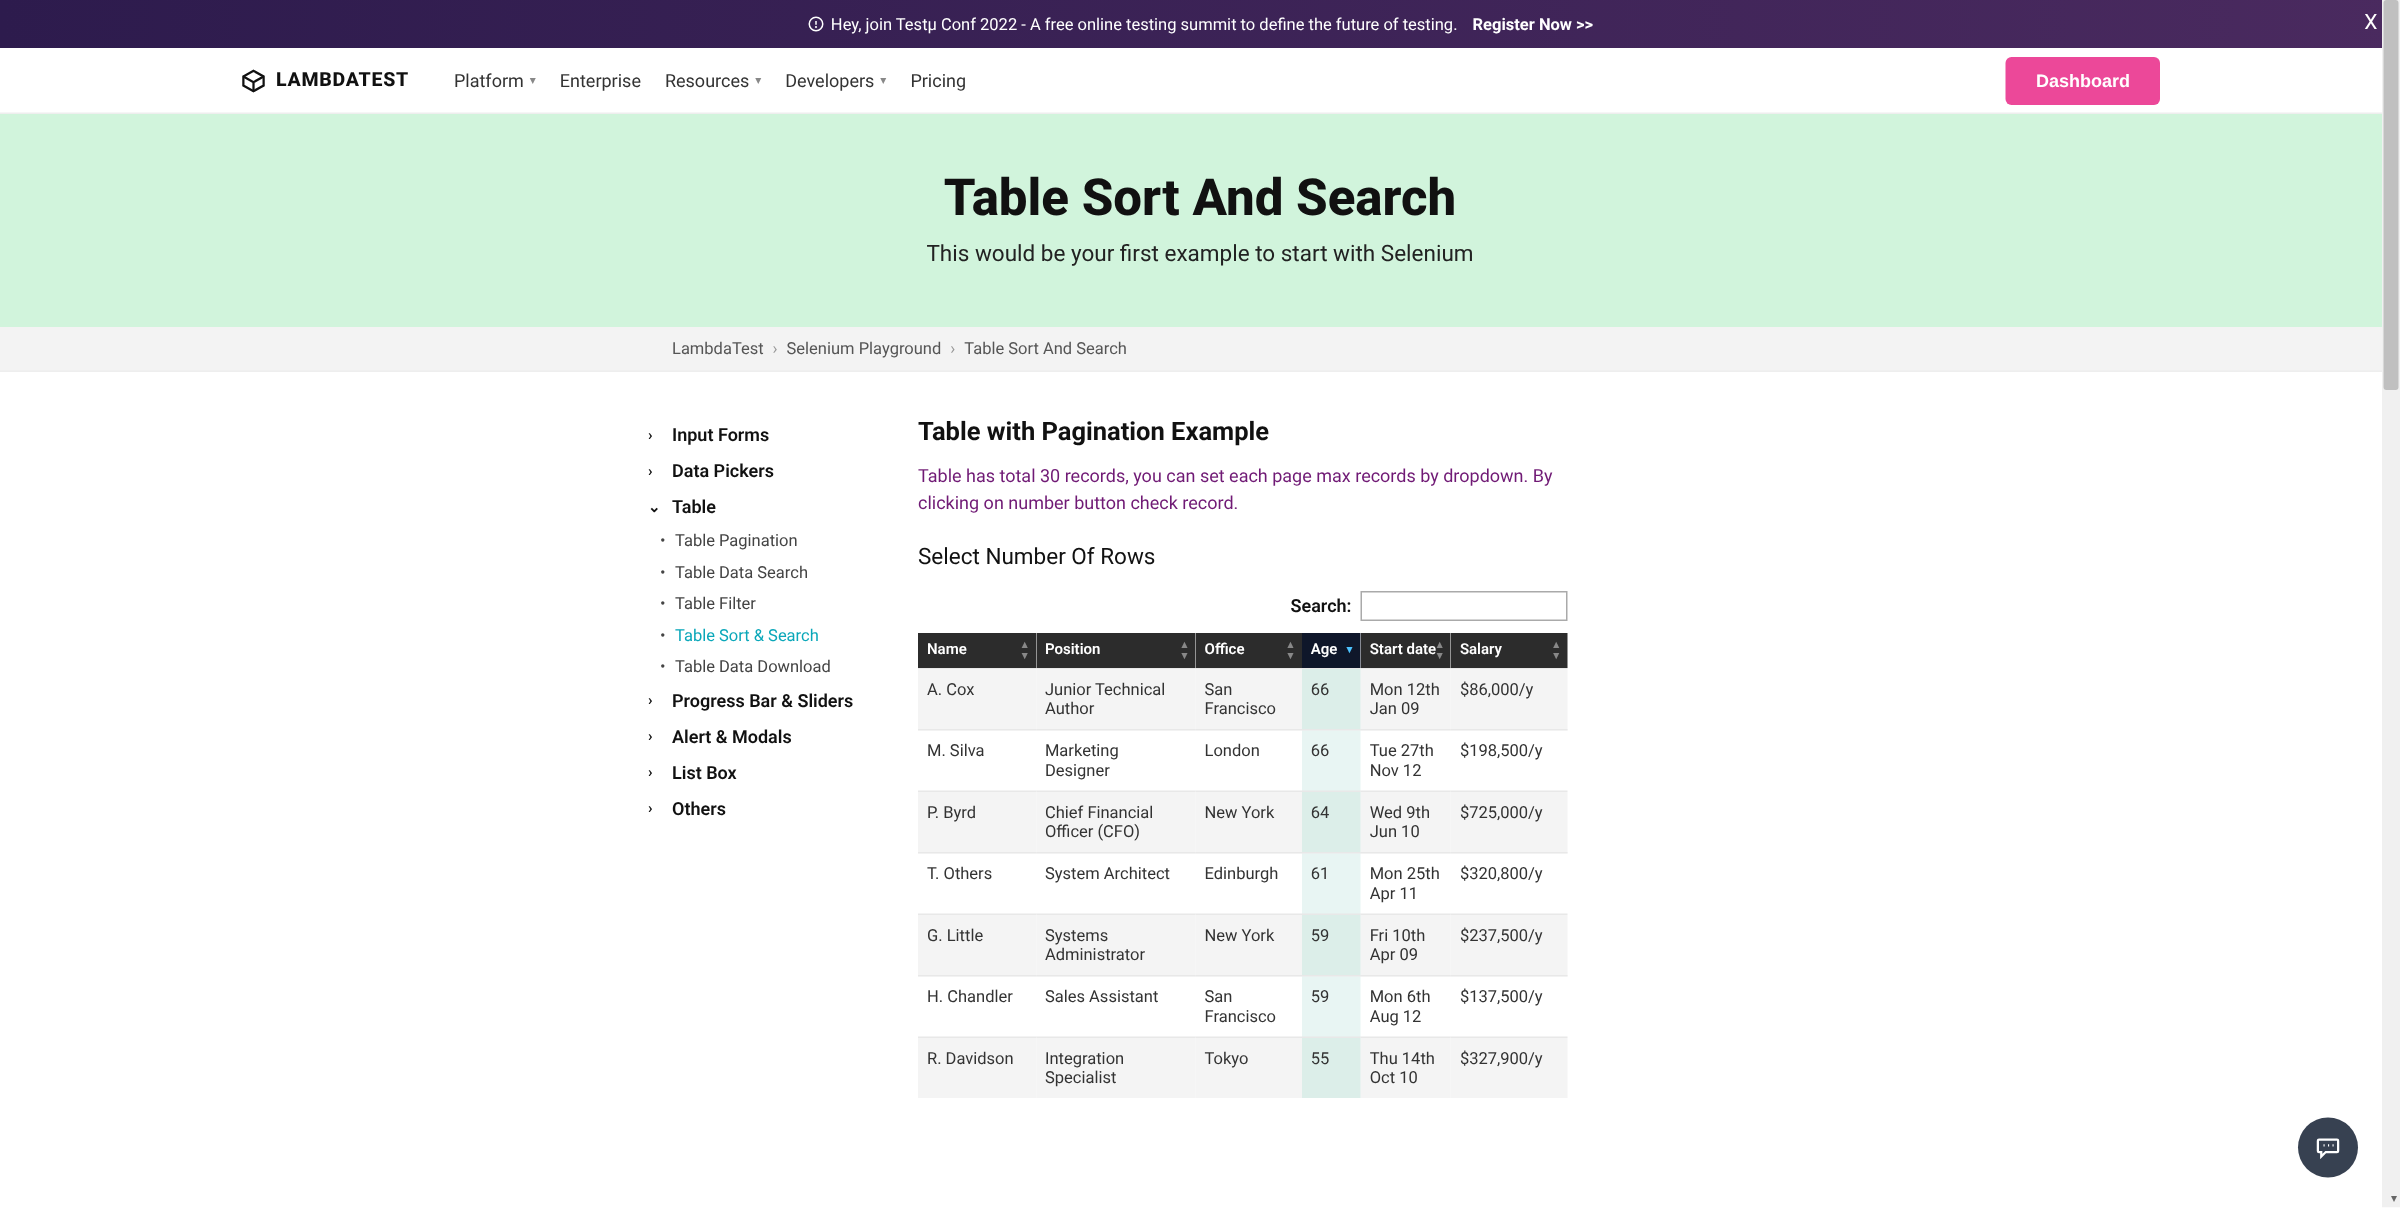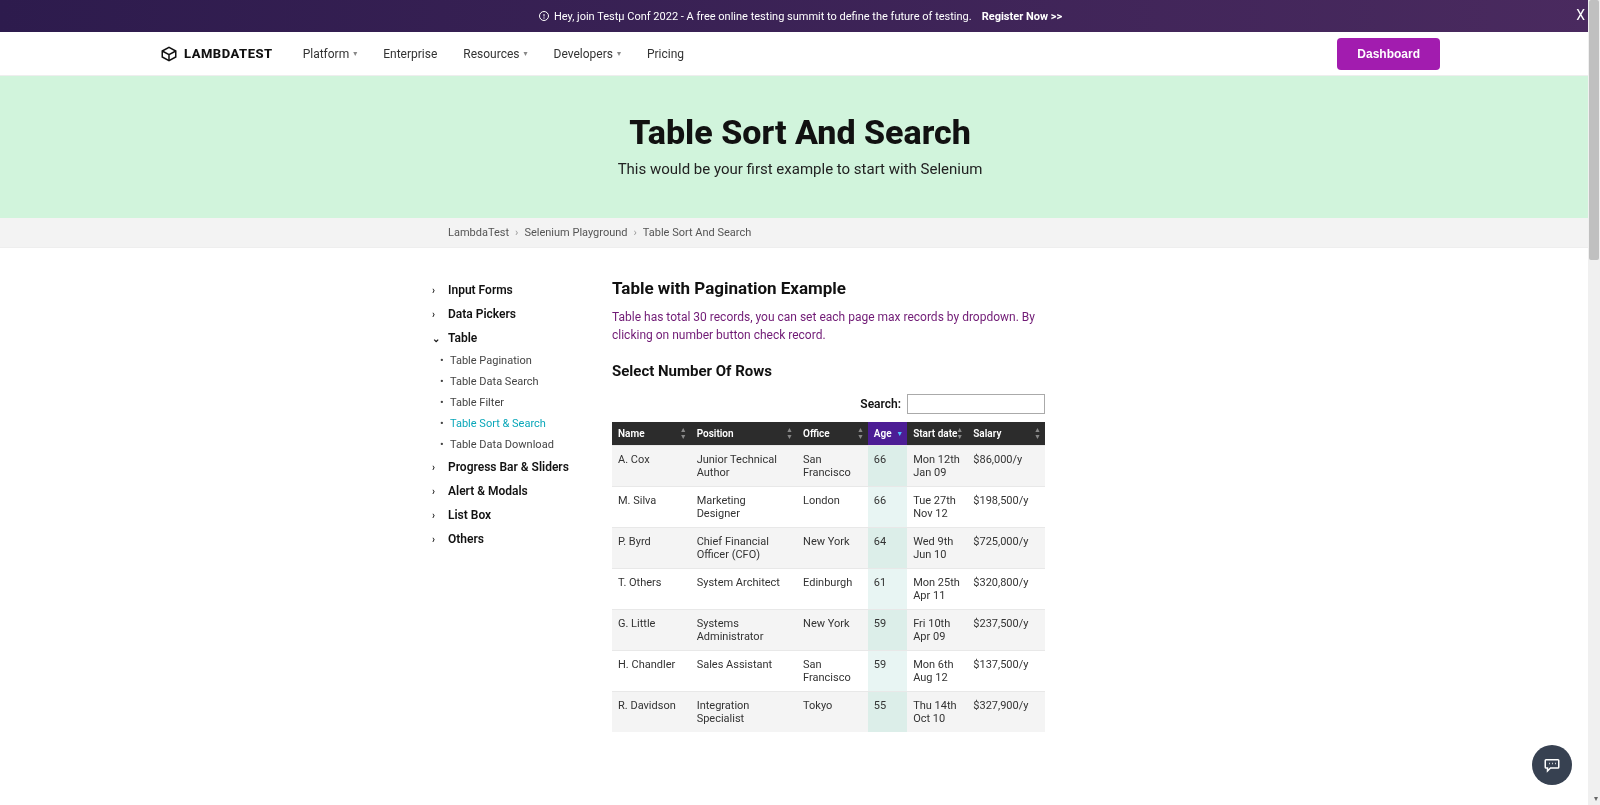--- a/index.html
+++ b/index.html
@@ -10,25 +10,25 @@
   .banner .msg { display: flex; align-items: center; gap: 4px; }
   .banner .reg { font-weight: bold; margin-left: 6px; }
   .banner .close { position: absolute; right: 15px; top: 7px; font-size: 14px; cursor: pointer; }
   .banner-icon { width: 12px; height: 12px; display: inline-flex; }
   
   
   .navbar { height: 44px; display: flex; align-items: center; padding: 0 0; border-bottom: 1px solid #eee; }
   .nav-inner { width: 1280px; margin: 0 auto; display: flex; align-items: center; }
   .logo { display: flex; align-items: center; gap: 6px; font-weight: 800; font-size: 13px; letter-spacing: 0.5px; }
   .logo svg { width: 18px; height: 18px; }
-  .nav-links { display: flex; gap: 26px; margin-left: 30px; font-size: 12px; color: #333; }
+  .nav-links { display: flex; gap: 16px; margin-left: 30px; font-size: 12px; color: #333; }
   .nav-item { display: flex; align-items: center; gap: 4px; cursor: pointer; }
   .caret { font-size: 8px; color: #888; }
   .nav-right { margin-left: auto; }
-  .dash-btn { background: #a21caf; color: #fff; border: none; padding: 9px 20px; border-radius: 4px; font-size: 12px; font-weight: 600; cursor: pointer; }
+  .dash-btn { background: #ec4899; color: #fff; border: none; padding: 9px 20px; border-radius: 4px; font-size: 12px; font-weight: 600; cursor: pointer; }
   
   
   .hero { background: #d1f4dc; text-align: center; padding: 36px 0 40px; }
   .hero h1 { font-size: 34px; font-weight: 800; margin-bottom: 8px; }
   .hero p { font-size: 15px; color: #222; }
   
   
   .crumbs { background: #f3f3f3; border-bottom: 1px solid #eee; font-size: 11px; color: #555; padding: 8px 0; }
   .crumb-sep { color: #999; }
   
@@ -40,34 +40,34 @@
   .side-item { display: flex; align-items: center; gap: 6px; padding: 5px 0; font-weight: 600; cursor: pointer; color: #111; }
   .side-item .arrow { font-size: 10px; width: 10px; }
   .side-sub { list-style: none; padding-left: 18px; }
   .side-sub li { font-size: 11px; color: #444; padding: 4px 0; font-weight: 400; cursor: pointer; position: relative; }
   .side-sub li::before { content: "•"; position: absolute; left: -10px; color: #444; }
   .side-sub li.active { color: #0aa7b9; }
   
   .content { flex: 1; padding-left: 0; }
   .content h2 { font-size: 17px; font-weight: 700; margin-bottom: 10px; }
   .content .desc { font-size: 12px; color: #701a75; line-height: 1.5; margin-bottom: 18px; max-width: 430px; }
-  .content h3 { font-size: 15px; font-weight: 700; margin-bottom: 14px; }
+  .content h3 { font-size: 15px; font-weight: 400; margin-bottom: 14px; }
   
   .search-row { display: flex; justify-content: flex-end; align-items: center; gap: 6px; margin-bottom: 8px; font-size: 12px; font-weight: 600; }
   .search-row input { border: 1px solid #aaa; height: 20px; width: 138px; padding: 0 4px; font-size: 11px; }
   
   table.data { width: 433px; border-collapse: collapse; font-size: 11px; }
   table.data thead th { background: #2c2c2c; color: #fff; font-weight: 600; text-align: left; padding: 6px 6px; font-size: 10px; position: relative; vertical-align: middle; }
   table.data thead th .sort-ic { position: absolute; right: 4px; top: 50%; transform: translateY(-50%); font-size: 7px; line-height: 7px; color: #888; }
   table.data thead th .sort-ic.active-desc { color: #4dc3ff; }
   table.data tbody tr:nth-child(odd) { background: #f4f4f4; }
   table.data tbody tr:nth-child(even) { background: #fff; }
   table.data tbody td { padding: 7px 6px; border-top: 1px solid #e8e8e8; vertical-align: top; color: #333; }
   table.data .col-age { background: #e8f5f3; }
-  table.data thead .col-age { background: #4c1d95; }
+  table.data thead .col-age { background: #0f172a; }
   table.data tbody tr:nth-child(odd) .col-age { background: #dceee9; }
   table.data tbody tr:nth-child(even) .col-age { background: #e8f5f3; }
   
   
   .chat-fab { position: absolute; right: 28px; bottom: 20px; width: 40px; height: 40px; border-radius: 50%; background: #374151; display: flex; align-items: center; justify-content: center; cursor: pointer; }
   .chat-fab svg { width: 18px; height: 18px; stroke: #fff; fill: none; }
   
   
   .scroll-track { position: absolute; right: 0; top: 0; bottom: 0; width: 12px; background: #f0f0f0; }
   .scroll-thumb { position: absolute; right: 1px; top: 0; width: 10px; height: 260px; background: #c0c0c0; border-radius: 2px; }

